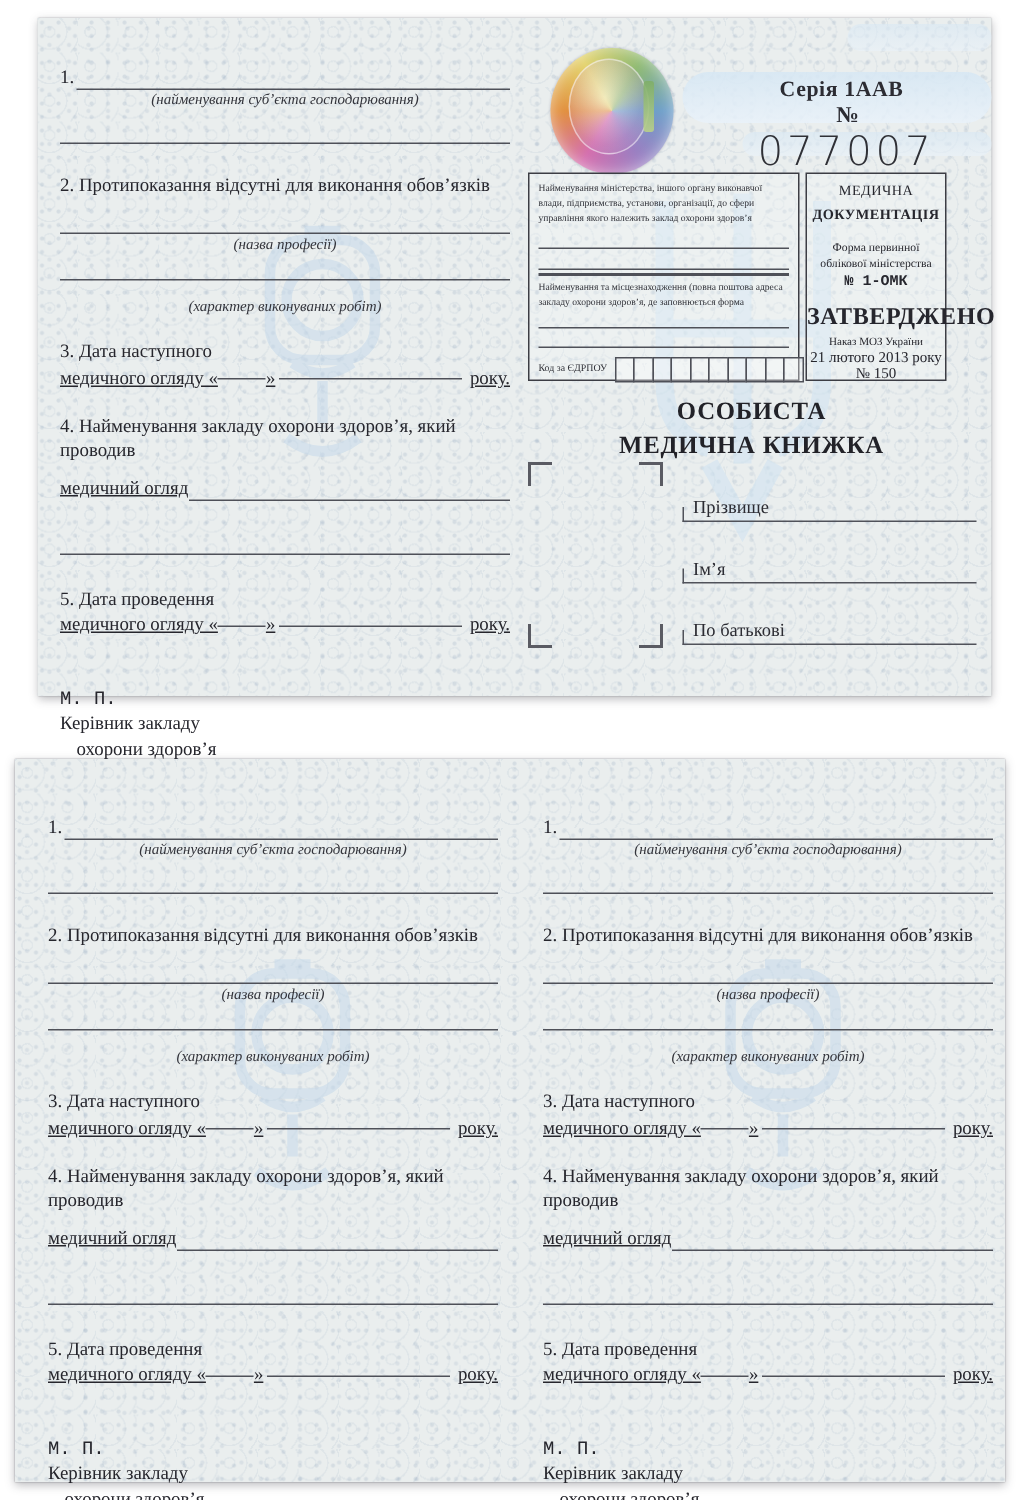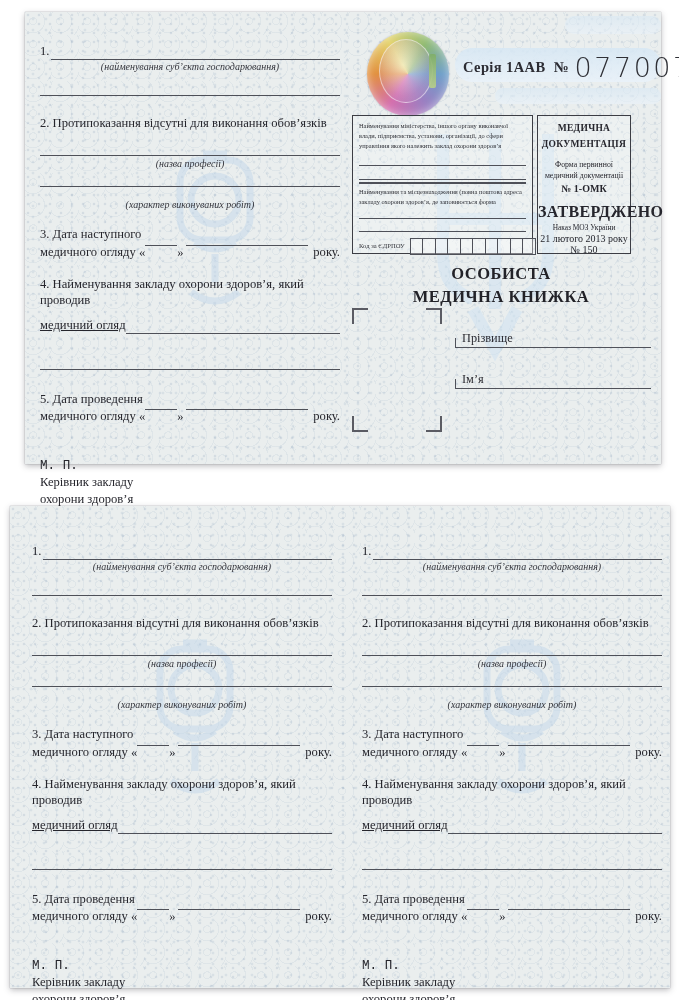--- a/index.html
+++ b/index.html
@@ -31,31 +31,31 @@
   .fc-row1 .num{flex:0 0 auto;padding-right:2px;}
   .fc-row1 .ul{flex:1;}
   .fc-cap1{margin-top:1px;}
   .fc-blank{margin-top:21px;height:1px;}
   .fc-item2{margin-top:20px;}
   .fc-line-a{margin-top:22px;height:1px;}
   .fc-cap-a{margin-top:2px;}
   .fc-line-b{margin-top:15px;height:1px;}
   .fc-cap-b{margin-top:12px;}
   .fc-item3{margin-top:15px;}
-  .fc-date{display:flex;align-items:flex-start;margin-top:2px;}
+  .fc-date{display:flex;align-items:center;margin-top:2px;text-decoration:underline;}
   .fc-date .gap{width:32px;}
   .fc-date .long{flex:1;margin-right:5px;margin-left:2px;}
   .fc-item4{margin-top:17px;}
   .fc-item4b{display:flex;align-items:flex-end;margin-top:9px;text-decoration:underline;}
   .fc-item4b .ul{flex:1;}
   .fc-longline{margin-top:34px;height:1px;}
   .fc-item5{margin-top:22px;}
   .fc-mp{margin-top:34px;font-family:Liberation Mono, monospace;}
   .fc-sig{display:flex;align-items:flex-end;margin-top:1px;}
-  .fc-sig .lbl{flex:0 0 auto;padding-right:8px;}
+  .fc-sig .lbl{flex:0 0 auto;padding-right:8px;margin-left:11px;}
   .fc-sig .l1{flex:1.1;}
   .fc-sig .sp{flex:0 0 14px;}
   .fc-sig .l2{flex:1;}
   .fc-sigcaps{display:flex;margin-top:1px;}
   .fc-sigcaps .lbl-sp{flex:0 0 118px;}
   .fc-sigcaps .c1{flex:1.1;text-align:center;}
   .fc-sigcaps .sp{flex:0 0 14px;}
   .fc-sigcaps .c2{flex:1;text-align:center;}
 
   
@@ -64,42 +64,42 @@
     position:absolute;left:342px;top:20px;width:82px;height:84px;border-radius:50%;
     background:conic-gradient(from 210deg,#d46fae,#e2903f,#e3d26a,#8fba72,#6f9fc9,#9b7fc2,#d46fae);
     box-shadow:inset 0 0 10px rgba(255,255,255,.55), 0 0 2px rgba(90,90,120,.4);
   }
   .hologram .inner{
     position:absolute;left:12px;top:7px;width:52px;height:62px;border-radius:50%;
     background:radial-gradient(ellipse at 45% 40%, rgba(255,255,255,.55), rgba(213,170,210,.25) 60%, rgba(160,120,180,.35));
     border:1px solid rgba(255,255,255,.5);
   }
   .hologram .tower{position:absolute;right:13px;top:22px;width:7px;height:34px;background:linear-gradient(180deg,#7fae68,#b9d08a);border-radius:2px;opacity:.9;}
-  .serial{position:absolute;left:438px;top:40px;width:196px;display:flex;align-items:center;white-space:nowrap;}
+  .serial{position:absolute;left:438px;top:40px;width:196px;display:flex;align-items:center;white-space:nowrap;flex-direction:column;}
   .serial .ser-lab{font-weight:bold;font-size:14.5px;letter-spacing:.4px;}
   .serial .ser-no{font-weight:bold;font-size:15px;margin-left:8px;}
   .serial .ser-num{font-family:"DejaVu Sans",sans-serif;font-weight:300;font-size:27px;letter-spacing:2.5px;margin-left:6px;color:#2f3036;}
 
   .minbox{position:absolute;left:327px;top:103px;width:181px;height:139px;border:1px solid #3c3d44;background:rgba(248,250,250,.25);padding:5px 6px 4px 6px;box-sizing:border-box;font-size:6.4px;line-height:1.55;color:#2f3037;}
   .minbox .mb-line1{margin-top:13px;height:1px;}
   .minbox .mb-dbl{margin-top:13px;height:2px;border-top:1px solid #4e5058;border-bottom:2px solid #4e5058;}
   .minbox .mb-p2{margin-top:3px;}
   .minbox .mb-line2{margin-top:10px;height:1px;}
   .minbox .mb-line3{margin-top:11px;height:1px;}
   .edrpou-row{display:flex;align-items:center;margin-top:6px;}
   .edrpou-row .ed-lab{font-size:6.6px;flex:0 0 auto;padding-right:6px;}
   .edrpou-cells{display:flex;}
   .edrpou-cells .cell{width:11.5px;height:15px;border:1px solid #4e5058;margin-left:-1px;background:rgba(252,253,253,.35);}
 
   .meddoc{position:absolute;left:512px;top:103px;width:94px;height:139px;border:1px solid #3c3d44;background:rgba(248,250,250,.25);box-sizing:border-box;text-align:center;padding-top:7px;color:#26262d;}
-  .meddoc .b1{font-weight:bold;font-size:9.5px;letter-spacing:.3px;}
+  .meddoc .b1{font-weight:normal;font-size:9.5px;letter-spacing:.3px;}
   .meddoc .b2{font-weight:bold;font-size:9.5px;letter-spacing:.3px;margin-top:6px;}
   .meddoc .s1{font-size:7.8px;margin-top:11px;}
   .meddoc .s2{font-size:7.8px;margin-top:2px;}
-  .meddoc .b3{font-weight:bold;font-size:10px;margin-top:3px;}
+  .meddoc .b3{font-weight:bold;font-size:10px;margin-top:3px;font-family:Liberation Mono, monospace;}
   .meddoc .b4{font-weight:bold;font-size:16px;margin-top:9px;letter-spacing:.4px;}
   .meddoc .s3{font-size:7.4px;margin-top:2px;}
   .meddoc .s4{font-size:10px;margin-top:1px;}
 
   .doc-title{position:absolute;left:330px;top:250px;width:292px;text-align:center;font-weight:bold;font-size:16.5px;line-height:1.4;letter-spacing:.5px;color:#222228;}
 
   .photo-frame{position:absolute;left:327px;top:296px;width:90px;height:124px;}
   .photo-frame .corner{position:absolute;width:14px;height:14px;border:0 solid #5a5b63;}
   .photo-frame .tl{left:0;top:0;border-top-width:2px;border-left-width:2px;}
   .photo-frame .tr{right:0;top:0;border-top-width:2px;border-right-width:2px;}
@@ -234,21 +234,21 @@
           <span class="cell"></span>
           <span class="cell"></span>
         </span>
     </div>
   </div>
 
   <div class="meddoc">
     <div class="b1">МЕДИЧНА</div>
     <div class="b2">ДОКУМЕНТАЦІЯ</div>
     <div class="s1">Форма первинної</div>
-    <div class="s2">медичний документації</div>
+    <div class="s2">облікової міністерства</div>
     <div class="b3">№ 1-ОМК</div>
     <div class="b4">ЗАТВЕРДЖЕНО</div>
     <div class="s3">Наказ МОЗ України</div>
     <div class="s4">21 лютого 2013 року № 150</div>
   </div>
 
   <div class="doc-title">
     <div>ОСОБИСТА</div>
     <div>МЕДИЧНА КНИЖКА</div>
   </div>
@@ -261,20 +261,24 @@
   </div>
 
   <div class="person-fields">
     <div class="pf-row">
       <span class="tick"></span>
       <span class="pf-lab">Прізвище</span>
     </div>
     <div class="pf-row">
       <span class="tick"></span>
       <span class="pf-lab">Ім’я</span>
+    </div>
+    <div class="pf-row">
+      <span class="tick"></span>
+      <span class="pf-lab">По батькові</span>
     </div>
   </div>
 </div>
 
 <div class="sheet" id="bottom-page">
 
   <div class="wm" style="left:128px;top:125px;">
     <svg width="115" height="180" viewBox="0 0 115 180">
       <g fill="none" stroke="#c3d8ea" stroke-width="7" opacity="0.8">
         <rect x="22" y="18" width="70" height="80" rx="22"></rect>

